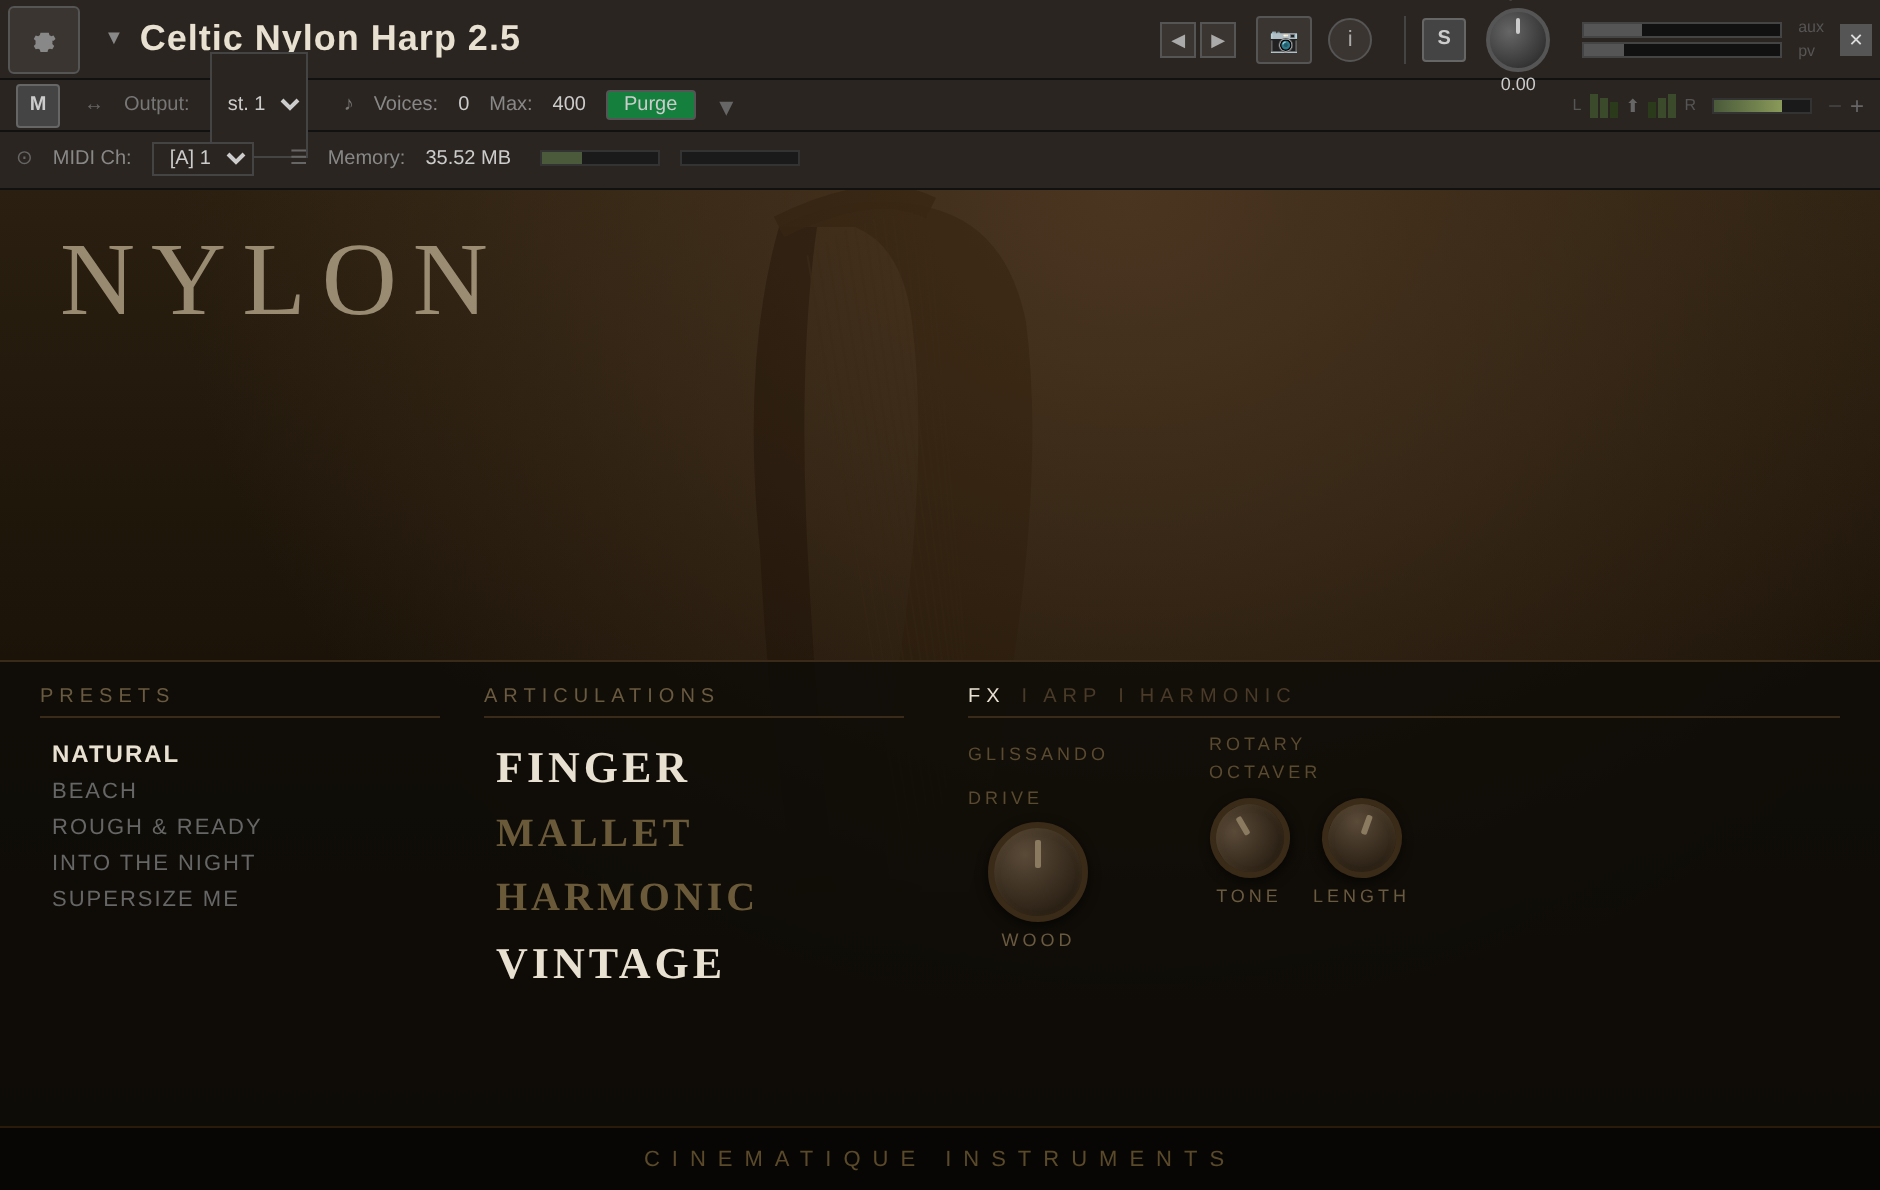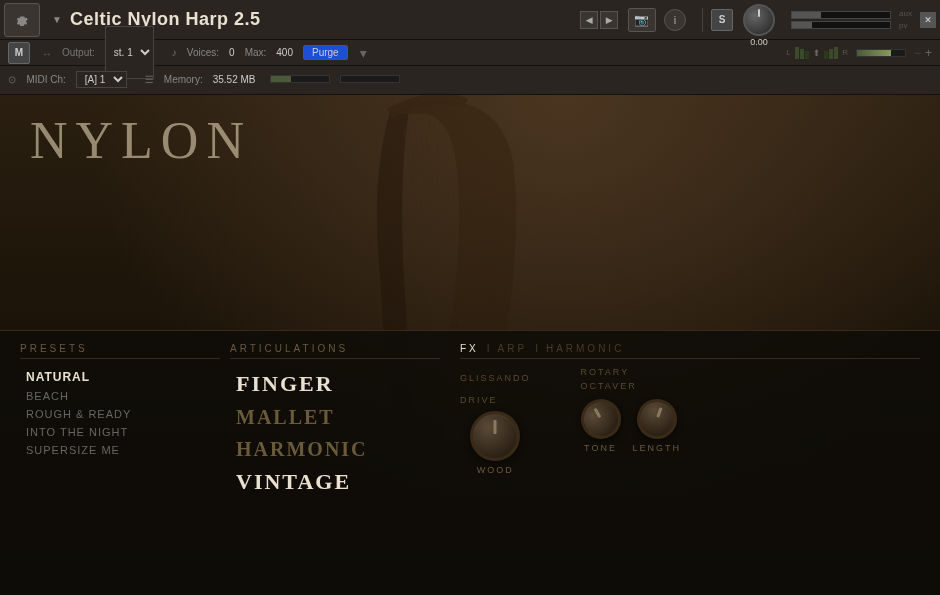--- a/index.html
+++ b/index.html
@@ -253,21 +253,21 @@
       border-top: 1px solid #3a2a1a;
       z-index: 5;
       display: flex;
       flex-direction: column;
     }
 
     .panel-content {
       display: flex;
       flex: 1;
       padding: 12px 20px;
-      gap: 0;
+      gap: 12px;
     }
 
     
     .presets-section {
       width: 200px;
       flex-shrink: 0;
     }
 
     .section-header {
       color: #6a5a40;
@@ -505,21 +505,21 @@
     <select style="background:#2a2520; border:1px solid #444; color:#ccc; font-size:10px; padding:19px 4px; cursor:pointer;">
       <option>st. 1</option>
     </select>
 
     <span style="color:#777; font-size:10px; margin-left:8px;">♪</span>
     <span style="color:#888; font-size:10px;">Voices:</span>
     <span style="color:#ccc; font-size:10px;">0</span>
     <span style="color:#888; font-size:10px;">Max:</span>
     <span style="color:#ccc; font-size:10px;">400</span>
 
-    <button style="background:#1d4ed8; border:1px solid #555; color:#ccc; font-size:10px; padding:1px 8px; cursor:pointer; border-radius:2px;">Purge</button>
+    <button style="background:#15803d; border:1px solid #555; color:#ccc; font-size:10px; padding:1px 8px; cursor:pointer; border-radius:2px;">Purge</button>
     <span style="color:#666; font-size:14px; margin-left:2px;">▾</span>
 
     <div style="margin-left:auto; display:flex; align-items:center; gap:4px;">
       <span style="color:#555; font-size:8px;">L</span>
       <div style="display:flex; gap:1px; align-items:flex-end;">
         <div style="width:4px; height:12px; background:#3a4a2a;"></div>
         <div style="width:4px; height:10px; background:#3a4a2a;"></div>
         <div style="width:4px; height:8px; background:#2a3a1a;"></div>
       </div>
       <span style="color:#666; font-size:9px;">⬆</span>
@@ -645,14 +645,17 @@
                 <div class="knob knob-small" style="transform:rotate(20deg);"></div>
                 <span class="knob-label">LENGTH</span>
               </div>
             </div>
           </div>
         </div>
       </div>
 
     </div>
 
+    <div class="footer">
+      <span class="footer-text">CINEMATIQUE INSTRUMENTS</span>
+    </div>
   </div>
 </div>
 
 </body></html>

